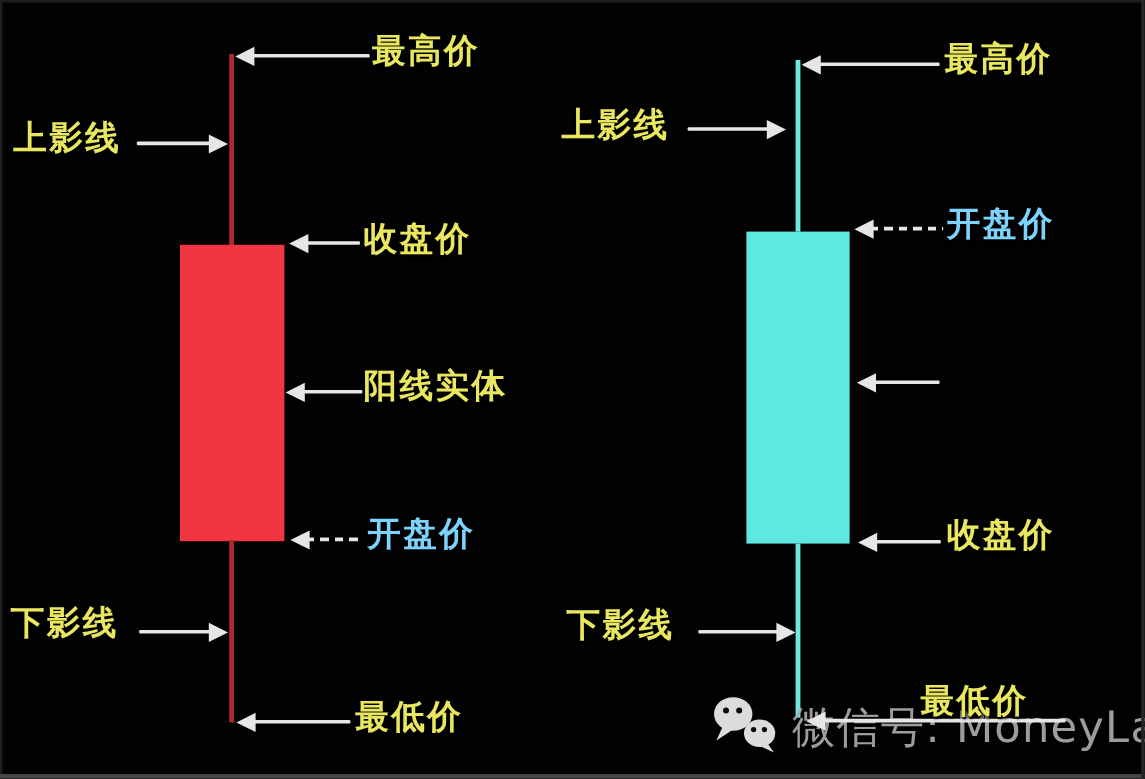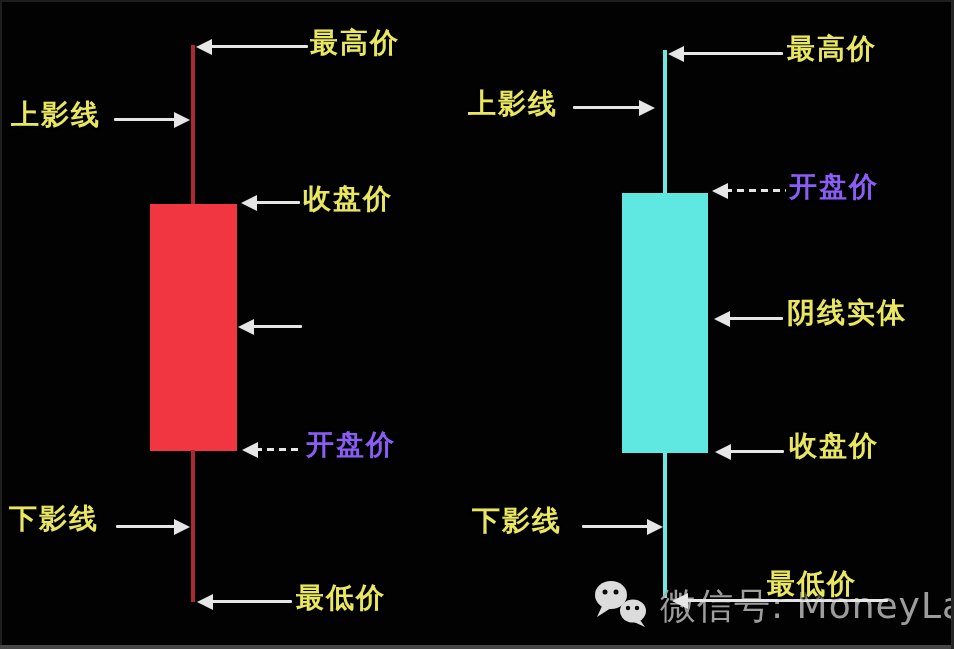--- a/index.html
+++ b/index.html
@@ -19,21 +19,21 @@
   .wick-cyan{background:#6ce9e3;}
   .body-cyan{background:#5fe7e2;}
 
   
   .lbl{
     position:absolute;z-index:4;font-size:28px;font-weight:700;line-height:1.1;
     letter-spacing:2px;white-space:nowrap;
     text-shadow:1px 2px 2px #000,0 0 3px rgba(0,0,0,.8);
   }
   .yellow{color:#e9e75f;}
-  .white{color:#8b5cf6;}
+  .white{color:#7dd3fc;}
 
   
   .aline{position:absolute;height:3px;background:#e6e6e6;z-index:3;border-radius:1px;}
   .aline.dashed{background:repeating-linear-gradient(90deg,#e6e6e6 0 7px,transparent 7px 12px);}
   .ahl,.ahr{position:absolute;width:0;height:0;z-index:3;
     border-top:8px solid transparent;border-bottom:8px solid transparent;}
   .ahl{border-right:16px solid #e6e6e6;}
   .ahr{border-left:16px solid #e6e6e6;}
 
   
@@ -57,20 +57,21 @@
   <div class="aline" style="left:209px;top:45px;width:99px;"></div>
 
   <div class="lbl yellow" style="left:11px;top:100px;">上影线</div>
   <div class="aline" style="left:114px;top:118px;width:63px;"></div>
   <div class="ahr" style="left:174px;top:112px;"></div>
 
   <div class="lbl yellow" style="left:303px;top:184px;">收盘价</div>
   <div class="ahl" style="left:241px;top:195px;"></div>
   <div class="aline" style="left:254px;top:201px;width:46px;"></div>
 
+  <div class="lbl yellow" style="left:303px;top:307px;">阳线实体</div>
   <div class="ahl" style="left:238px;top:319px;"></div>
   <div class="aline" style="left:251px;top:325px;width:51px;"></div>
 
   <div class="lbl white" style="left:306px;top:430px;">开盘价</div>
   <div class="ahl" style="left:242px;top:442px;"></div>
   <div class="aline dashed" style="left:255px;top:448px;width:47px;"></div>
 
   <div class="lbl yellow" style="left:9px;top:504px;">下影线</div>
   <div class="aline" style="left:116px;top:525px;width:61px;"></div>
   <div class="ahr" style="left:174px;top:519px;"></div>
@@ -88,21 +89,20 @@
   <div class="aline" style="left:681px;top:52px;width:102px;"></div>
 
   <div class="lbl yellow" style="left:468px;top:89px;">上影线</div>
   <div class="aline" style="left:573px;top:106px;width:67px;"></div>
   <div class="ahr" style="left:639px;top:100px;"></div>
 
   <div class="lbl white" style="left:789px;top:172px;">开盘价</div>
   <div class="ahl" style="left:712px;top:183px;"></div>
   <div class="aline dashed" style="left:725px;top:189px;width:61px;"></div>
 
-  <div class="lbl yellow" style="left:787px;top:298px;">阴线实体</div>
   <div class="ahl" style="left:714px;top:311px;"></div>
   <div class="aline" style="left:727px;top:317px;width:56px;"></div>
 
   <div class="lbl yellow" style="left:789px;top:431px;">收盘价</div>
   <div class="ahl" style="left:715px;top:444px;"></div>
   <div class="aline" style="left:728px;top:450px;width:56px;"></div>
 
   <div class="lbl yellow" style="left:472px;top:506px;">下影线</div>
   <div class="aline" style="left:582px;top:525px;width:66px;"></div>
   <div class="ahr" style="left:647px;top:519px;"></div>

